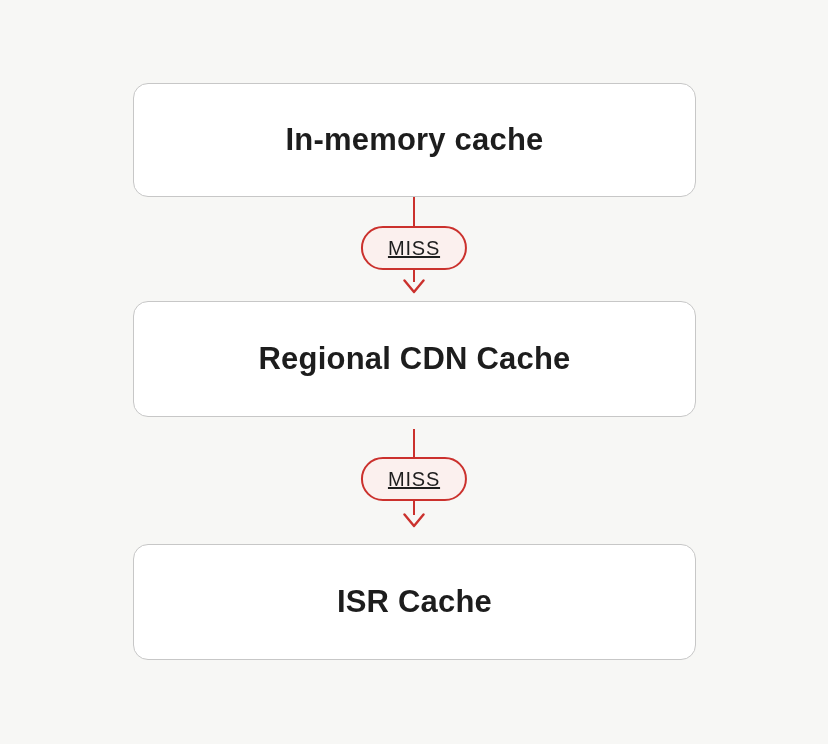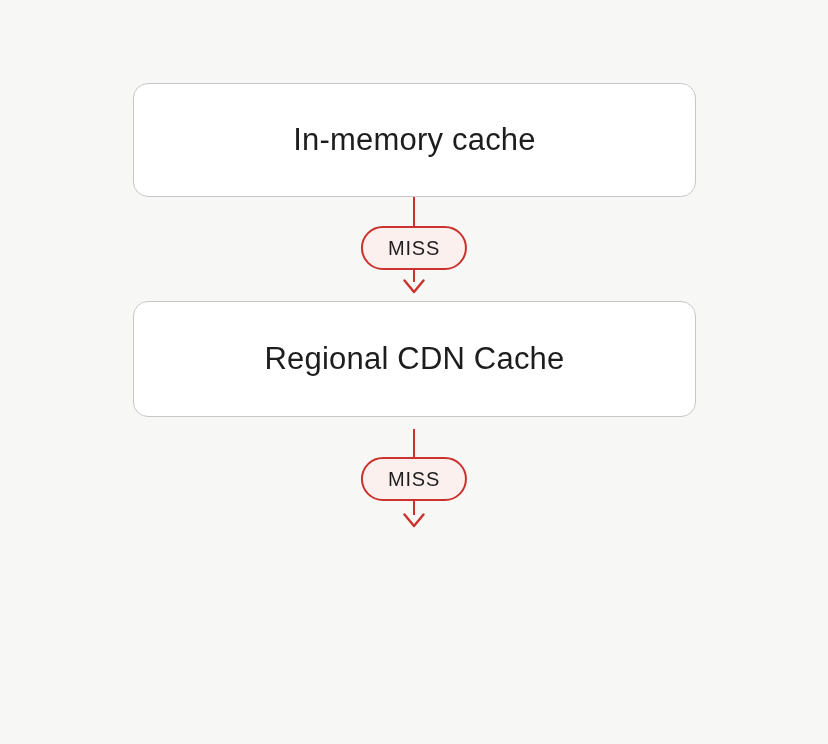--- a/index.html
+++ b/index.html
@@ -28,21 +28,21 @@
     width: 563px;
     background: var(--node-bg);
     border: 1px solid var(--node-border);
     border-radius: 15px;
     display: flex;
     align-items: center;
     justify-content: center;
   }
   .node-label {
     font-size: 31px;
-    font-weight: 400;
+    font-weight: 700;
     color: var(--node-text);
     letter-spacing: 0.2px;
   }
   .connector {
     position: absolute;
     left: 0;
     width: 100%;
   }
   .connector .line {
     position: absolute;
@@ -62,20 +62,21 @@
     border-radius: 999px;
     display: flex;
     align-items: center;
     justify-content: center;
   }
   .badge-label {
     font-size: 20px;
     font-weight: 500;
     color: var(--badge-text);
     letter-spacing: 0.8px;
+    text-decoration: underline;
   }
   .chevron {
     position: absolute;
     left: calc(50% - 11px);
     width: 22px;
     height: 15px;
     display: block;
   }
 </style>
 </head>
@@ -104,14 +105,17 @@
   <div class="connector" style="top:429px;height:100px">
     <div class="line" style="height:86px"></div>
     <div class="badge" style="top:28px">
       <span class="badge-label">MISS</span>
     </div>
     <svg class="chevron" style="top:84px" viewBox="0 0 22 15">
       <polyline points="1.5,1.5 11,13 20.5,1.5" fill="none" stroke="var(--accent-red)" stroke-width="2.4" stroke-linecap="round" stroke-linejoin="round"></polyline>
     </svg>
   </div>
 
+  <div class="node" style="top:544px;height:116px">
+    <span class="node-label">ISR Cache</span>
+  </div>
 
 </div>
 
 </body></html>

